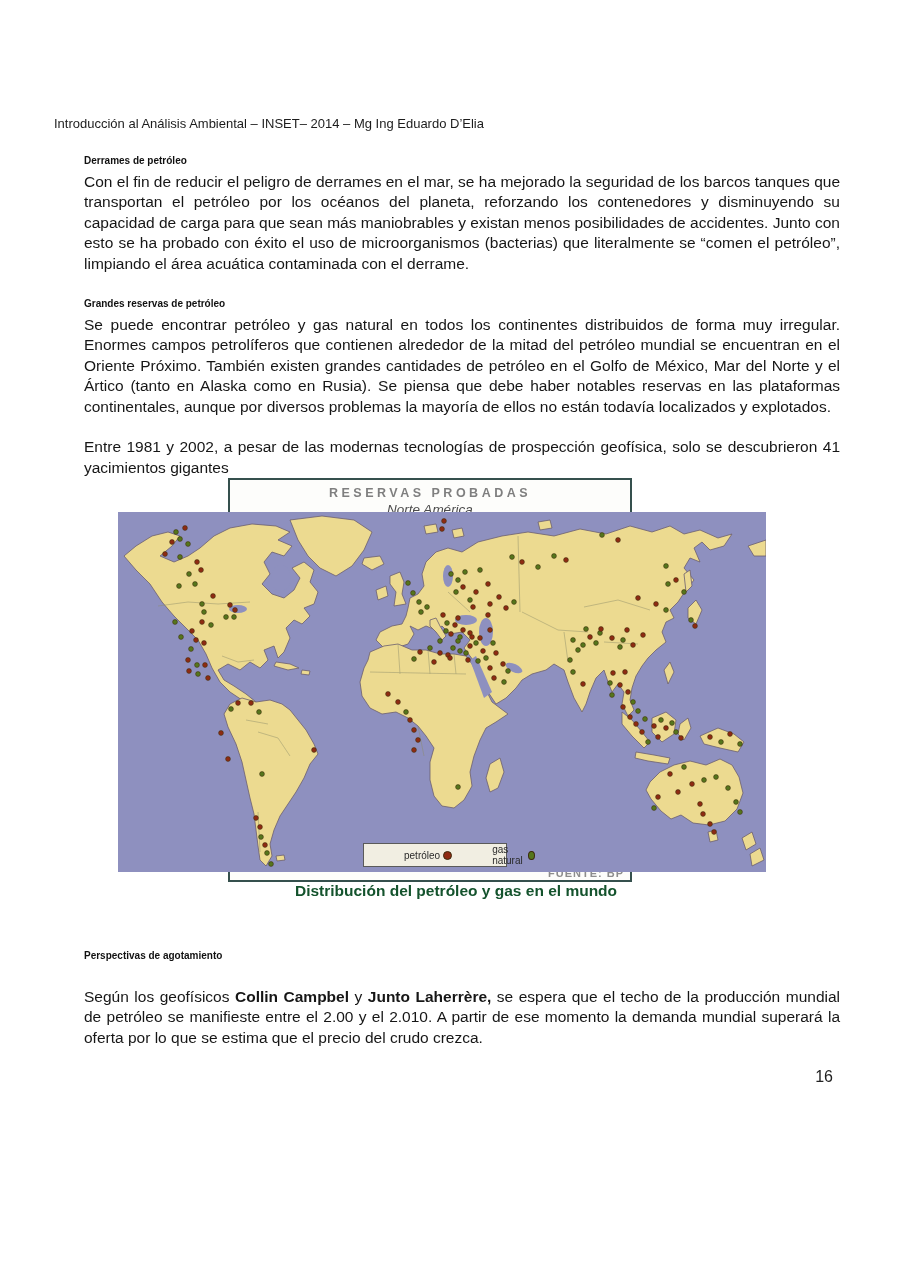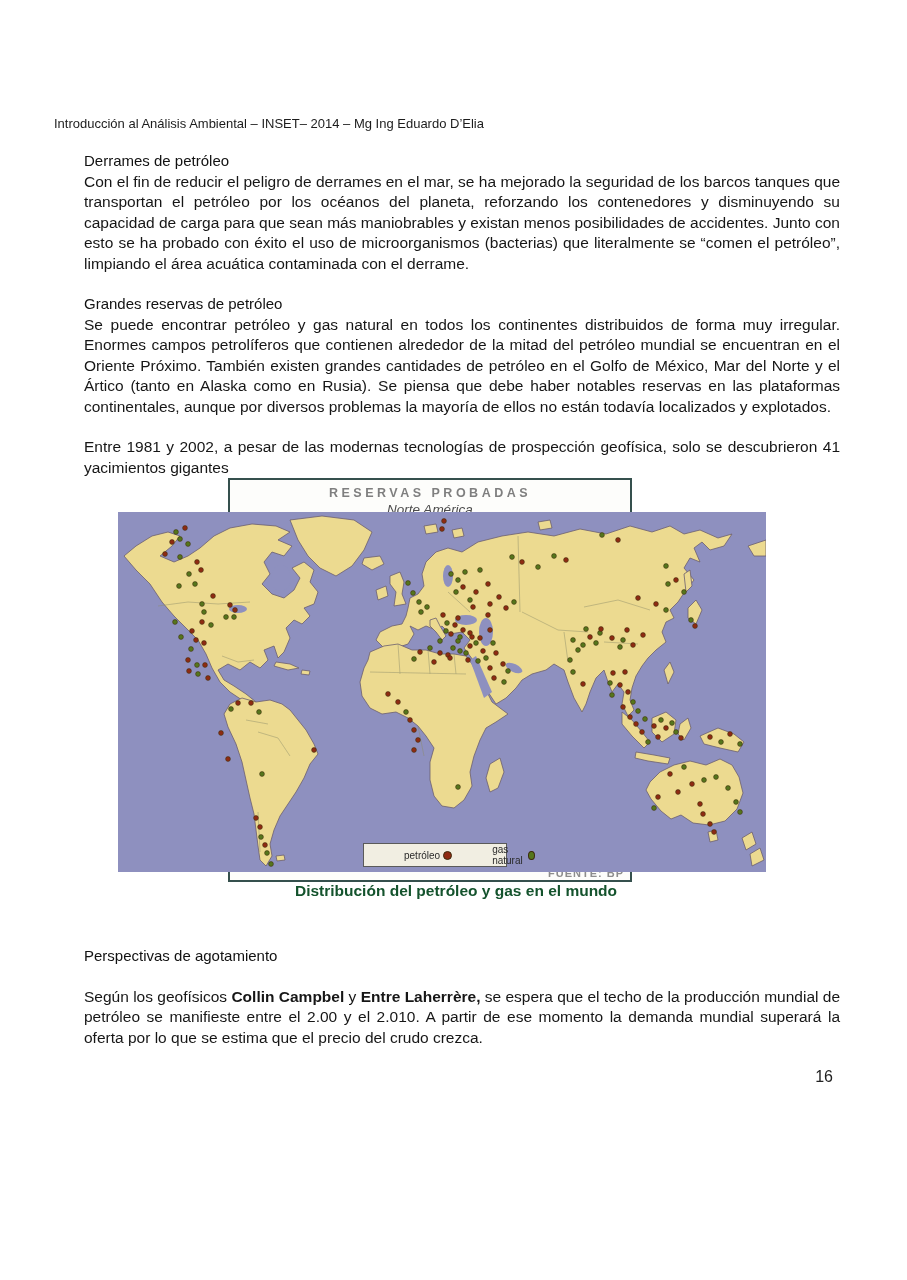--- a/index.html
+++ b/index.html
@@ -4,21 +4,21 @@
 <style>
   html,body{margin:0;padding:0;}
   body{
     width:907px;height:1280px;background:#ffffff;position:relative;
     font-family:"Liberation Sans",sans-serif;color:#161616;
     -webkit-font-smoothing:antialiased;
   }
   .page{padding:104px 67px 0 84px;}
   .hdr{font-size:13px;line-height:15px;margin:12px 0 20px -30px;color:#1c1c1c;}
   p{font-size:15.5px;line-height:20.5px;text-align:justify;margin:0 0 20px 0;}
-  h3{font-size:15px;line-height:20.5px;margin:0;font-weight:normal;color:#111;}
+  h3{font-size:10px;line-height:20.5px;margin:0;font-weight:bold;color:#111;}
   .tight{margin-bottom:0;}
 
   
   .figure{position:relative;width:756px;height:424px;margin:0 0 44px 0;}
   .frame{
     position:absolute;left:144px;top:0;width:400px;height:400px;
     border:2px solid #35504d;background:#fdfdfb;box-sizing:content-box;
   }
   .frame-title{
     margin-top:6px;text-align:center;font-weight:bold;font-size:12.5px;
@@ -340,17 +340,17 @@
           <span>gas natural</span>
           <span class="dot" style="background: rgb(85, 118, 28);"></span>
         </span>
       </div>
     </div>
 
     <div class="caption">Distribución del petróleo y gas en el mundo</div>
   </div>
 
   <h3>Perspectivas de agotamiento</h3>
-  <p style="margin-top:20px"><span>Según los geofísicos </span><b>Collin Campbel</b><span> y </span><b>Entre Laherrère,</b><span> se espera que el techo de la producción mundial de petróleo se manifieste entre el 2.00 y el 2.010. A partir de ese momento la demanda mundial superará la oferta por lo que se estima que el precio del crudo crezca.</span></p>
+  <p style="margin-top:20px"><span>Según los geofísicos </span><b>Collin Campbel</b><span> y </span><b>Junto Laherrère,</b><span> se espera que el techo de la producción mundial de petróleo se manifieste entre el 2.00 y el 2.010. A partir de ese momento la demanda mundial superará la oferta por lo que se estima que el precio del crudo crezca.</span></p>
 
   <div class="pagenum">16</div>
 
 </div>
 
 </body></html>

